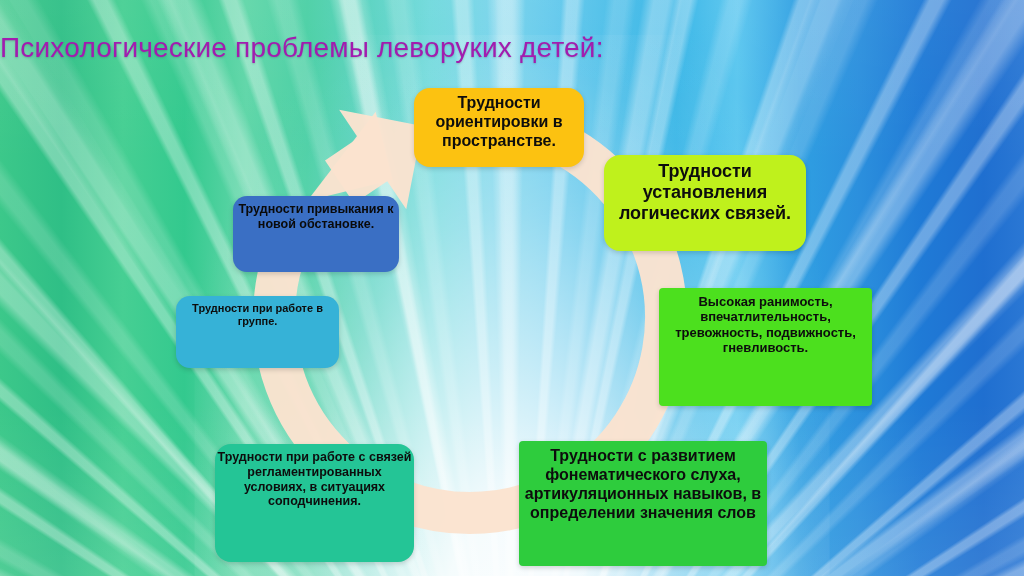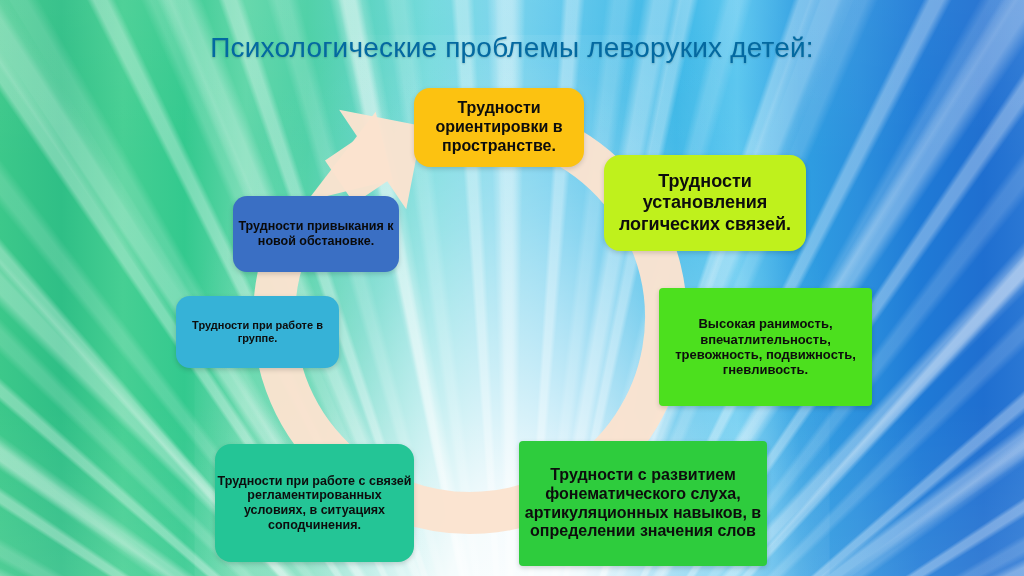--- a/index.html
+++ b/index.html
@@ -111,35 +111,34 @@
     height: 470px;
   }
   .cycle-ring svg { display: block; }
 
   
   .slide-title {
     position: absolute;
     left: 0;
     right: 0;
     top: 32px;
-    text-align: center;
+    text-align: left;
     font-size: 28px;
     font-weight: 400;
     letter-spacing: 0.2px;
-    color: #0369a1;
+    color: #a21caf;
     text-shadow: 0 1px 2px rgba(60,90,90,0.30);
     white-space: nowrap;
   }
 
   
   .node {
     position: absolute;
     border-radius: 14px;
     display: flex;
-    align-items: center;
     justify-content: center;
     text-align: center;
     color: #0d0d0d;
     line-height: 1.18;
     padding: 6px 0;
     box-sizing: border-box;
     box-shadow: 0 2px 5px rgba(0,0,0,0.16);
   }
   .node span { display: block; width: 100%; }
 

